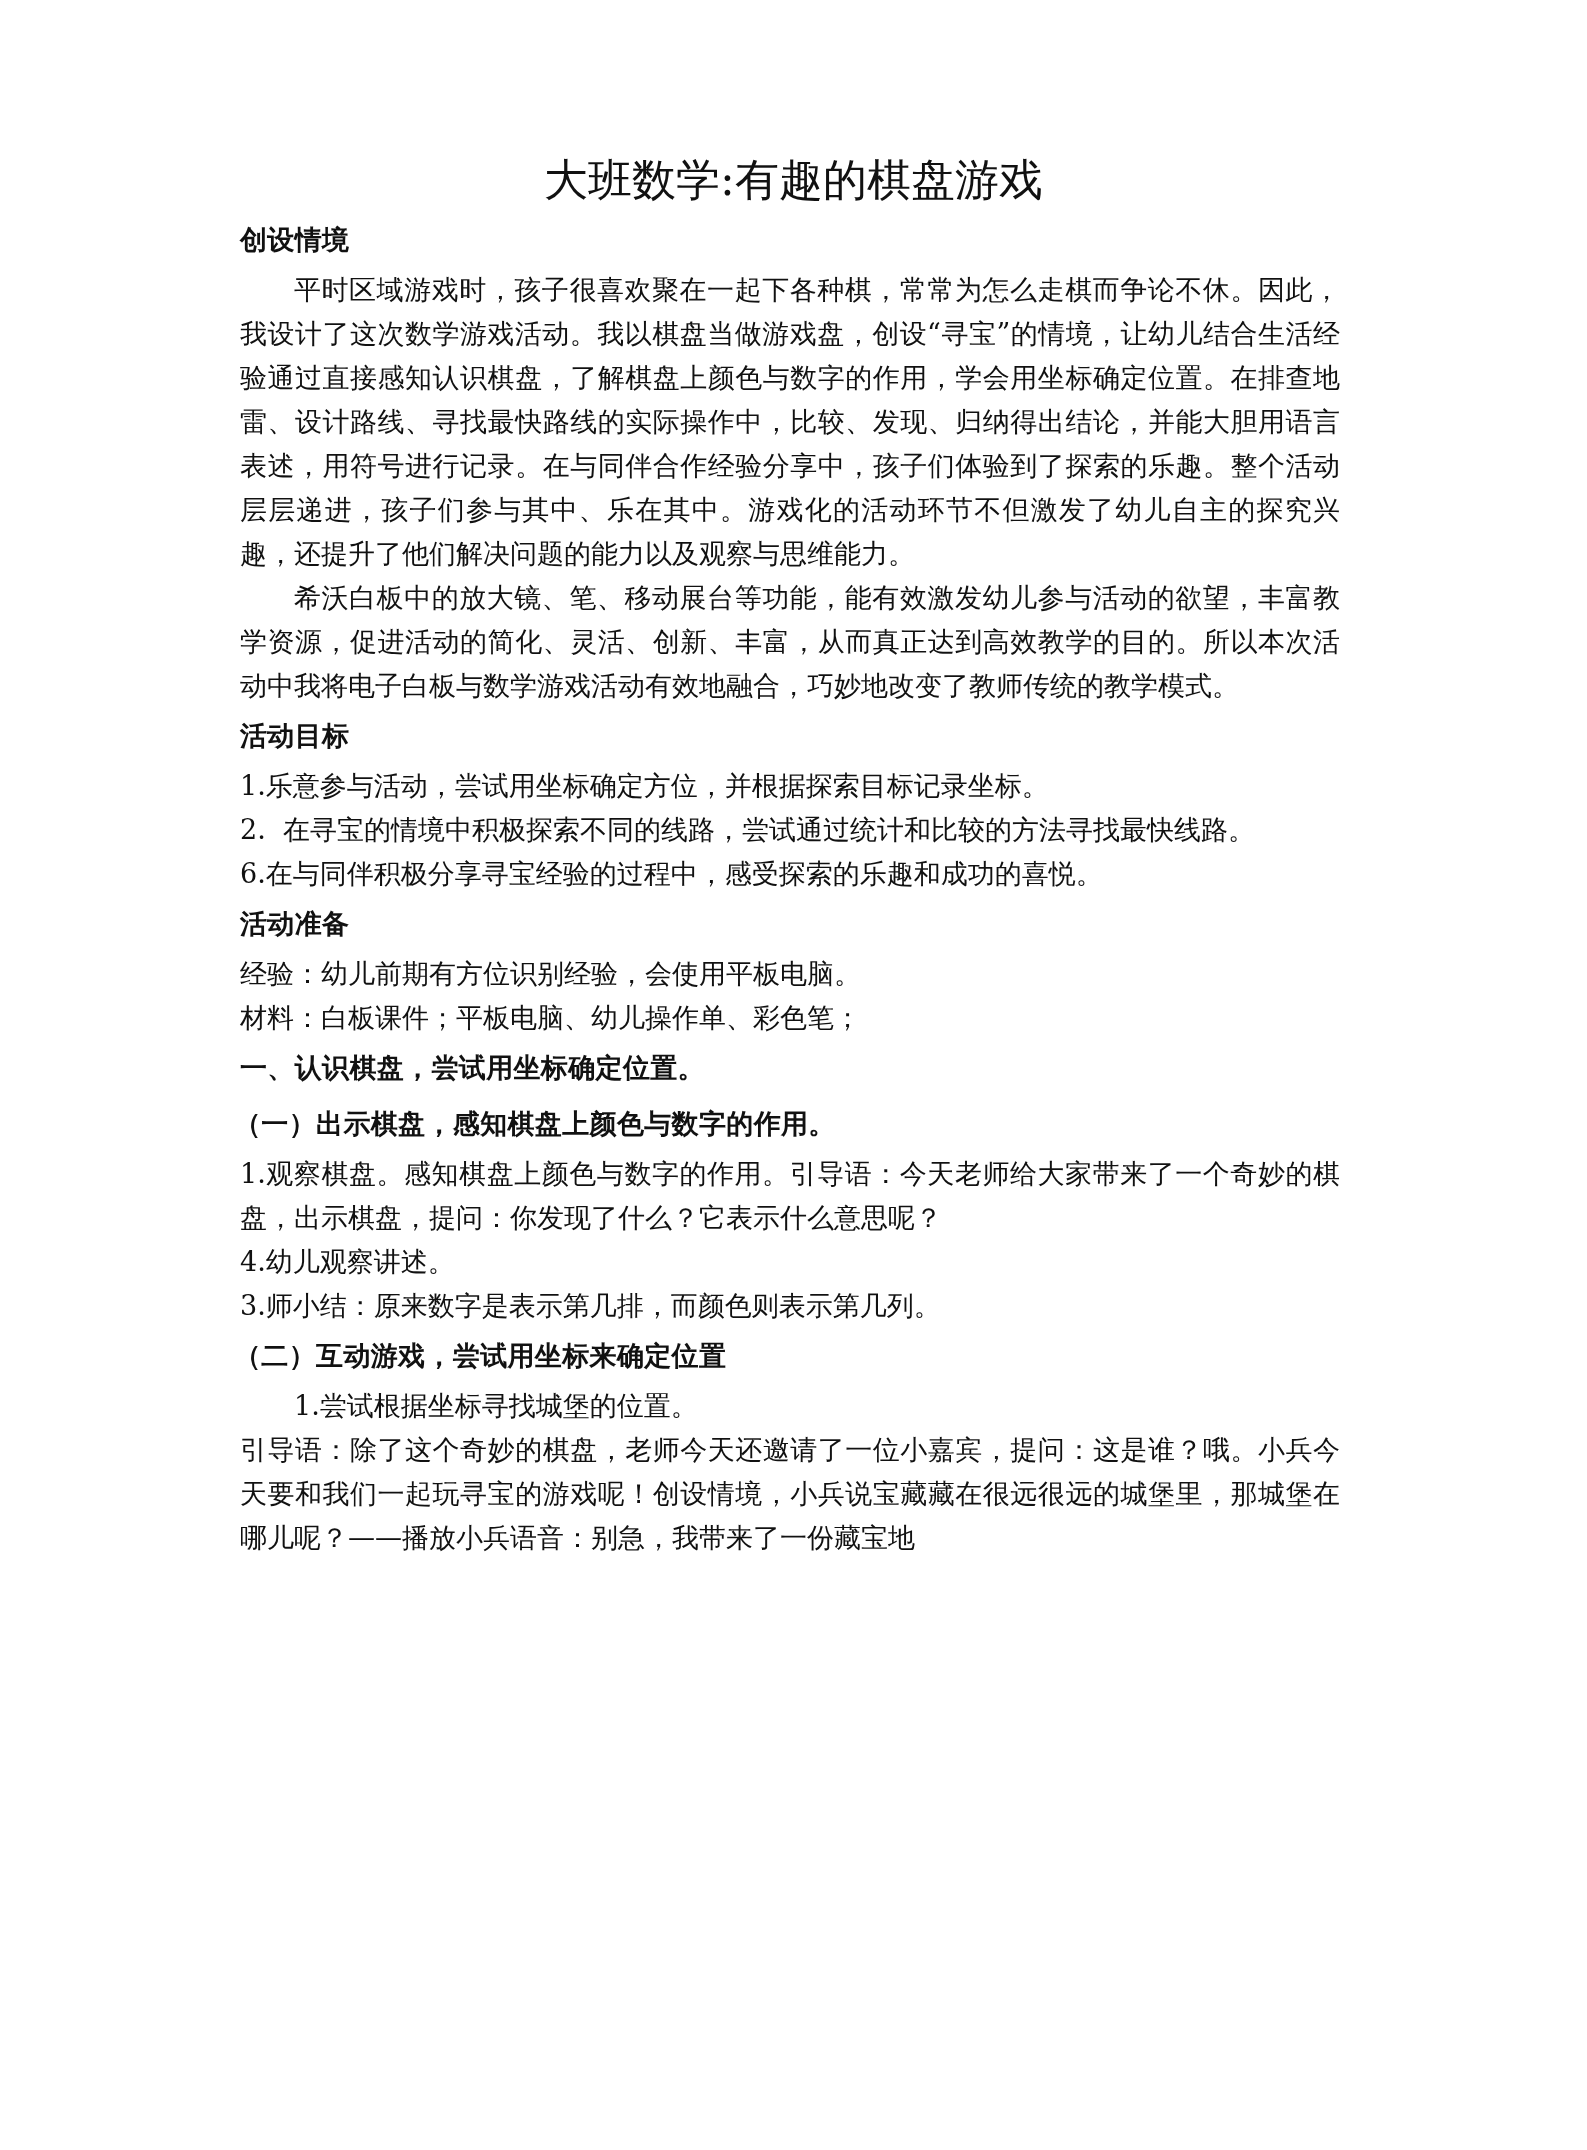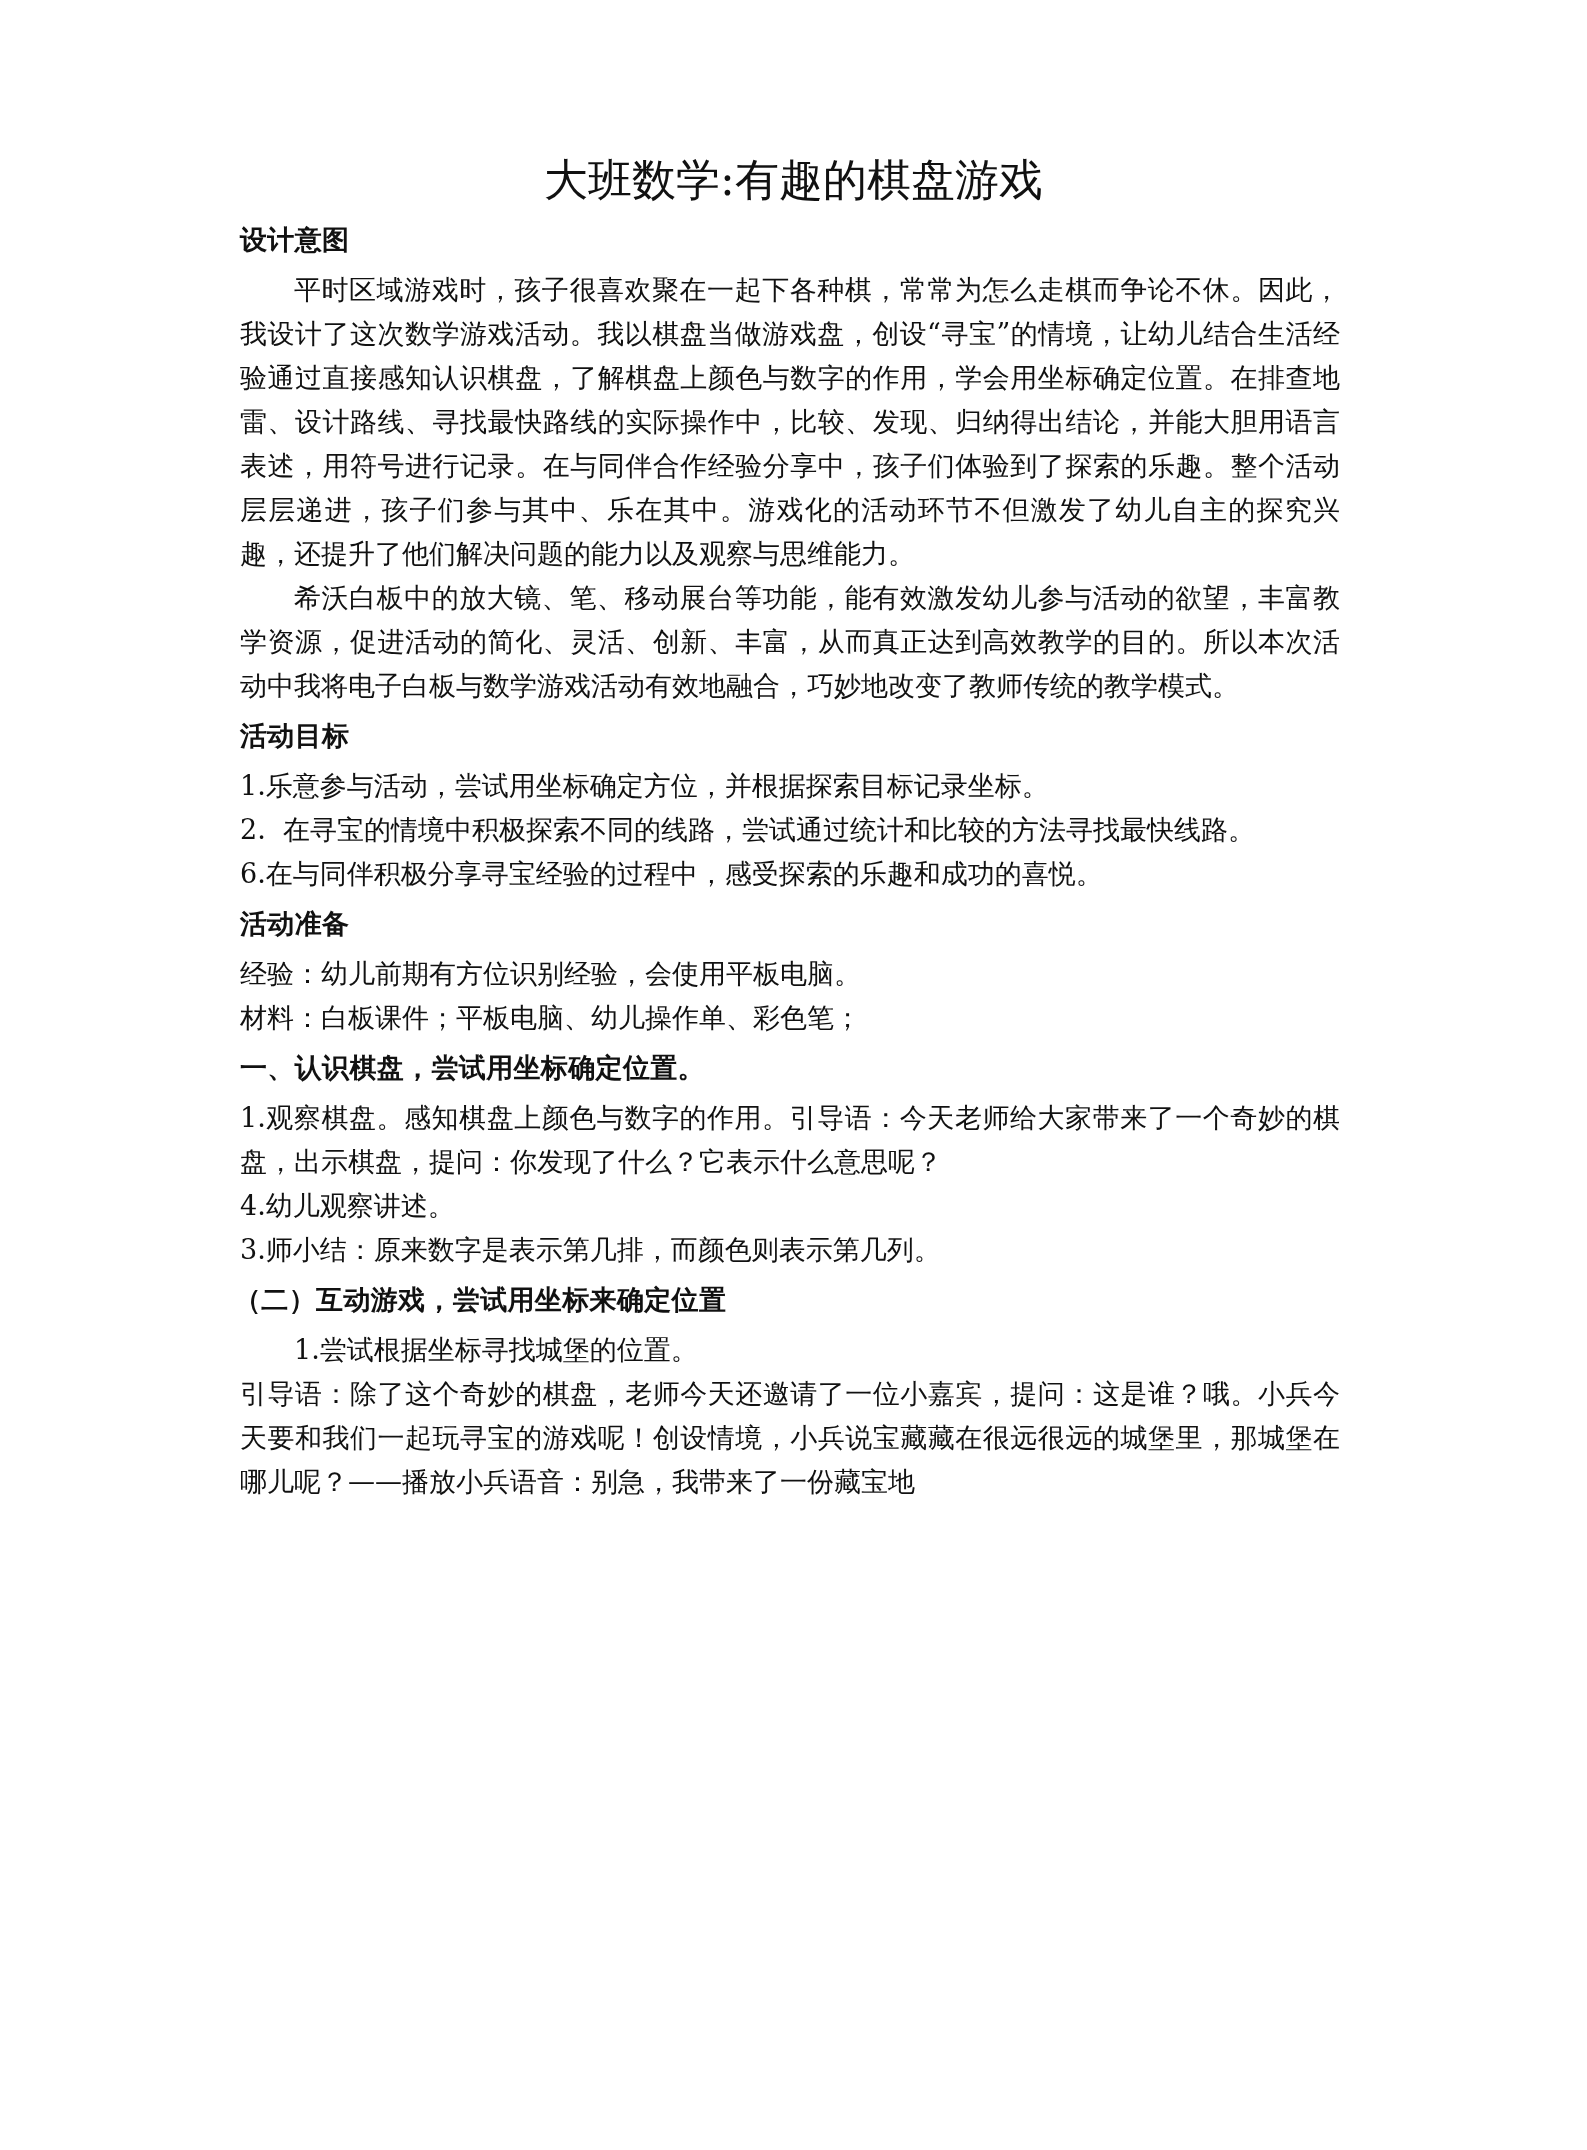--- a/index.html
+++ b/index.html
@@ -17,34 +17,35 @@
   .indent-item { padding-left: 54px; }
   p { margin: 0; }
 </style>
 </head>
 <body>
 
 <div class="page">
   <div class="title">大班数学:有趣的棋盘游戏</div>
 
   <div class="content">
-    <p class="line bold">设计意图</p>
+    <p class="line bold">创设情境</p>
     <p class="para indent">平时区域游戏时，孩子很喜欢聚在一起下各种棋，常常为怎么走棋而争论不休。因此，我设计了这次数学游戏活动。我以棋盘当做游戏盘，创设“寻宝”的情境，让幼儿结合生活经验通过直接感知认识棋盘，了解棋盘上颜色与数字的作用，学会用坐标确定位置。在排查地雷、设计路线、寻找最快路线的实际操作中，比较、发现、归纳得出结论，并能大胆用语言表述，用符号进行记录。在与同伴合作经验分享中，孩子们体验到了探索的乐趣。整个活动层层递进，孩子们参与其中、乐在其中。游戏化的活动环节不但激发了幼儿自主的探究兴趣，还提升了他们解决问题的能力以及观察与思维能力。</p>
     <p class="para indent">希沃白板中的放大镜、笔、移动展台等功能，能有效激发幼儿参与活动的欲望，丰富教学资源，促进活动的简化、灵活、创新、丰富，从而真正达到高效教学的目的。所以本次活动中我将电子白板与数学游戏活动有效地融合，巧妙地改变了教师传统的教学模式。</p>
 
     <p class="line bold">活动目标</p>
     <p class="para">1.乐意参与活动，尝试用坐标确定方位，并根据探索目标记录坐标。</p>
     <p class="para" style="white-space: pre-wrap;">2.  在寻宝的情境中积极探索不同的线路，尝试通过统计和比较的方法寻找最快线路。</p>
     <p class="para">6.在与同伴积极分享寻宝经验的过程中，感受探索的乐趣和成功的喜悦。</p>
 
     <p class="line bold">活动准备</p>
     <p class="para">经验：幼儿前期有方位识别经验，会使用平板电脑。</p>
     <p class="para">材料：白板课件；平板电脑、幼儿操作单、彩色笔；</p>
 
     <p class="line bold">一、认识棋盘，尝试用坐标确定位置。</p>
+    <p class="line bold sub">（一）出示棋盘，感知棋盘上颜色与数字的作用。</p>
     <p class="para">1.观察棋盘。感知棋盘上颜色与数字的作用。引导语：今天老师给大家带来了一个奇妙的棋盘，出示棋盘，提问：你发现了什么？它表示什么意思呢？</p>
     <p class="para">4.幼儿观察讲述。</p>
     <p class="para">3.师小结：原来数字是表示第几排，而颜色则表示第几列。</p>
 
     <p class="line bold sub">（二）互动游戏，尝试用坐标来确定位置</p>
     <p class="para indent-item">1.尝试根据坐标寻找城堡的位置。</p>
     <p class="para">引导语：除了这个奇妙的棋盘，老师今天还邀请了一位小嘉宾，提问：这是谁？哦。小兵今天要和我们一起玩寻宝的游戏呢！创设情境，小兵说宝藏藏在很远很远的城堡里，那城堡在哪儿呢？——播放小兵语音：别急，我带来了一份藏宝地</p>
   </div>
 </div>
 

